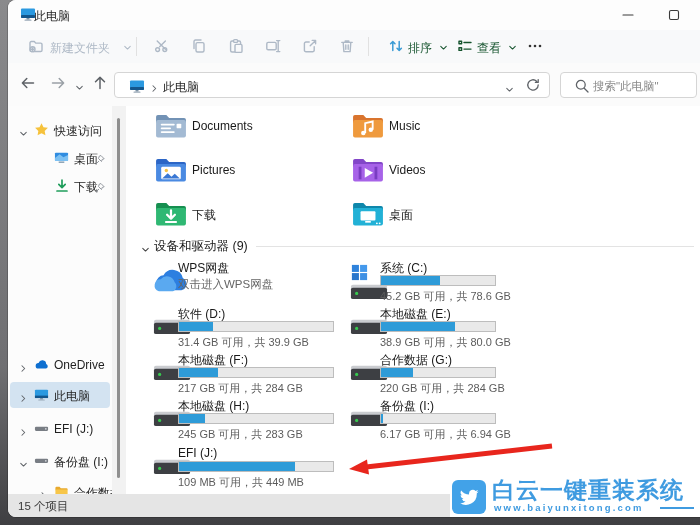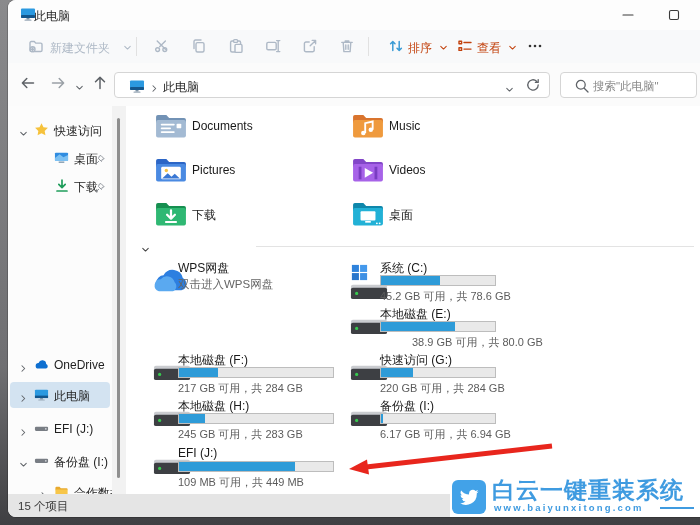--- a/index.html
+++ b/index.html
@@ -16,21 +16,21 @@
     box-shadow:0 0 0 1px rgba(0,0,0,.18);
     padding-left:8px;
   }
   
   .titlebar{position:absolute;left:0;top:0;width:100%;height:30px;background:#fdfdfd;}
   .title-text{position:absolute;left:26px;top:8px;font-size:12px;color:#1f1f1f;}
   .caption-btn{position:absolute;top:0;width:40px;height:30px;display:flex;align-items:center;justify-content:center;color:#3a3a3a;}
   
   .toolbar{position:absolute;left:0;top:30px;width:100%;height:33px;background:#f8f9fa;border-bottom:1px solid #ebebeb;}
   .tb-disabled{color:#aeb9c6;}
-  .tb-enabled{color:#c2410c;}
+  .tb-enabled{color:#14532d;}
   .tb-label{font-size:12px;}
   .tb-divider{position:absolute;top:7px;width:1px;height:19px;background:#e1e1e1;}
   .tb-ic{display:inline-flex;align-items:center;justify-content:center;}
   
   .addressrow{position:absolute;left:0;top:63px;width:100%;height:43px;background:#fbfbfb;border-bottom:1px solid #ebebeb;}
   .nav-ic{position:absolute;top:12px;color:#5f6368;}
   .boxfield{position:absolute;top:9px;height:26px;background:#ffffff;border:1px solid #d5d5d5;border-radius:4px;box-sizing:border-box;}
   .addr-text{font-size:12px;color:#1f1f1f;}
   .search-text{font-size:11.5px;color:#8a8a8a;}
   
@@ -371,20 +371,21 @@
             <rect x="10" y="12" width="16" height="10" rx="1" fill="#fff"></rect>
             <rect x="15" y="22.5" width="6" height="1.8" fill="#fff"></rect>
             <circle cx="27.5" cy="25" r="1" fill="#fff"></circle>
             <circle cx="30.5" cy="25" r="1" fill="#fff"></circle>
           </svg></span>
         <span class="abs tile-label" style="left: 38px; top: 9px;">桌面</span>
       </div>
       <span class="section-chevron" style="left: 14px; top: 135px;"><svg viewBox="0 0 14 14" width="11" height="11" fill="none" stroke="currentColor" stroke-width="1.4" stroke-linecap="round" stroke-linejoin="round">
           <path d="M3.5 5.5 7 9l3.5-3.5" stroke-width="1.3"></path>
         </svg></span>
+      <span class="section-label" style="left: 28px; top: 132px;">设备和驱动器 (9)</span>
       <span class="section-line" style="left: 130px; top: 140px; width: 438px;"></span>
       <div class="drive-tile" style="left: 22px; top: 154px; width: 186px; height: 44px;">
         <span class="abs" style="left: -3px; top: 4px;"><svg viewBox="0 0 44 32" width="42" height="30">
             <path d="M12 28a8 8 0 011-15.9A11 11 0 0133.5 15 7 7 0 0132 28z" fill="#2d7fe0"></path>
             <path d="M8 29a6.5 6.5 0 012-12.7 8.5 8.5 0 0114.8 3.3A5.6 5.6 0 0123 29z" fill="#5aa9f0"></path>
           </svg></span>
         <span class="drive-name" style="left: 30px;">WPS网盘</span>
         <span class="drive-subtitle" style="left: 30px;">双击进入WPS网盘</span>
       </div>
       <div class="drive-tile" style="left: 219px; top: 154px; width: 151px; height: 44px;">
@@ -396,51 +397,63 @@
             <rect x="1" y="24" width="38" height="6" rx="2" fill="#caccd0"></rect>
             <rect x="1" y="27" width="38" height="12" rx="2" fill="#3d3f43"></rect>
             <circle cx="7" cy="33" r="1.7" fill="#37c94e"></circle>
           </svg></span>
         <span class="drive-name" style="left: 35px;">系统 (C:)</span>
         <div class="drive-bar" style="left: 35px; width: 116px;">
           <div class="drive-fill" style="width: 52%; background: rgb(46, 155, 216);"></div>
         </div>
         <span class="drive-caption" style="left: 35px;">45.2 GB 可用，共 78.6 GB</span>
       </div>
+      <div class="drive-tile" style="left: 22px; top: 200px; width: 186px; height: 44px;">
+        <span class="abs" style="left: -1px; top: 10px;"><svg viewBox="0 0 40 22" width="38" height="21">
+            <rect x="1" y="4" width="38" height="6" rx="2" fill="#caccd0"></rect>
+            <rect x="1" y="7" width="38" height="12" rx="2" fill="#3d3f43"></rect>
+            <circle cx="7" cy="13" r="1.7" fill="#37c94e"></circle>
+          </svg></span>
+        <span class="drive-name" style="left: 30px;">软件 (D:)</span>
+        <div class="drive-bar" style="left: 30px; width: 156px;">
+          <div class="drive-fill" style="width: 22%; background: rgb(46, 155, 216);"></div>
+        </div>
+        <span class="drive-caption" style="left: 30px;">31.4 GB 可用，共 39.9 GB</span>
+      </div>
       <div class="drive-tile" style="left: 219px; top: 200px; width: 151px; height: 44px;">
         <span class="abs" style="left: -1px; top: 10px;"><svg viewBox="0 0 40 22" width="38" height="21">
             <rect x="1" y="4" width="38" height="6" rx="2" fill="#caccd0"></rect>
             <rect x="1" y="7" width="38" height="12" rx="2" fill="#3d3f43"></rect>
             <circle cx="7" cy="13" r="1.7" fill="#37c94e"></circle>
           </svg></span>
         <span class="drive-name" style="left: 35px;">本地磁盘 (E:)</span>
         <div class="drive-bar" style="left: 35px; width: 116px;">
           <div class="drive-fill" style="width: 65%; background: rgb(46, 155, 216);"></div>
         </div>
-        <span class="drive-caption" style="left: 35px; margin-left: 32px;">38.9 GB 可用，共 80.0 GB</span>
+        <span class="drive-caption" style="left: 35px;">38.9 GB 可用，共 80.0 GB</span>
       </div>
       <div class="drive-tile" style="left: 22px; top: 246px; width: 186px; height: 44px;">
         <span class="abs" style="left: -1px; top: 10px;"><svg viewBox="0 0 40 22" width="38" height="21">
             <rect x="1" y="4" width="38" height="6" rx="2" fill="#caccd0"></rect>
             <rect x="1" y="7" width="38" height="12" rx="2" fill="#3d3f43"></rect>
             <circle cx="7" cy="13" r="1.7" fill="#37c94e"></circle>
           </svg></span>
         <span class="drive-name" style="left: 30px;">本地磁盘 (F:)</span>
         <div class="drive-bar" style="left: 30px; width: 156px;">
           <div class="drive-fill" style="width: 25%; background: rgb(46, 155, 216);"></div>
         </div>
         <span class="drive-caption" style="left: 30px;">217 GB 可用，共 284 GB</span>
       </div>
       <div class="drive-tile" style="left: 219px; top: 246px; width: 151px; height: 44px;">
         <span class="abs" style="left: -1px; top: 10px;"><svg viewBox="0 0 40 22" width="38" height="21">
             <rect x="1" y="4" width="38" height="6" rx="2" fill="#caccd0"></rect>
             <rect x="1" y="7" width="38" height="12" rx="2" fill="#3d3f43"></rect>
             <circle cx="7" cy="13" r="1.7" fill="#37c94e"></circle>
           </svg></span>
-        <span class="drive-name" style="left: 35px;">快速访问 (G:)</span>
+        <span class="drive-name" style="left: 35px;">合作数据 (G:)</span>
         <div class="drive-bar" style="left: 35px; width: 116px;">
           <div class="drive-fill" style="width: 28%; background: rgb(46, 155, 216);"></div>
         </div>
         <span class="drive-caption" style="left: 35px;">220 GB 可用，共 284 GB</span>
       </div>
       <div class="drive-tile" style="left: 22px; top: 292px; width: 186px; height: 44px;">
         <span class="abs" style="left: -1px; top: 10px;"><svg viewBox="0 0 40 22" width="38" height="21">
             <rect x="1" y="4" width="38" height="6" rx="2" fill="#caccd0"></rect>
             <rect x="1" y="7" width="38" height="12" rx="2" fill="#3d3f43"></rect>
             <circle cx="7" cy="13" r="1.7" fill="#37c94e"></circle>

